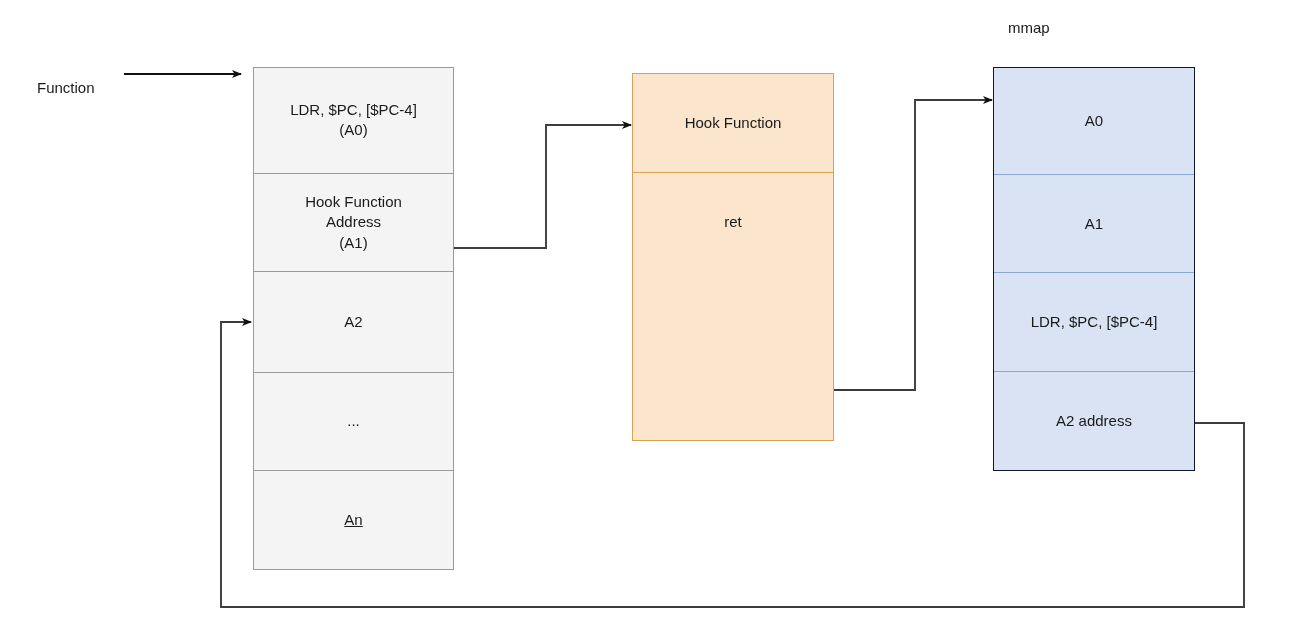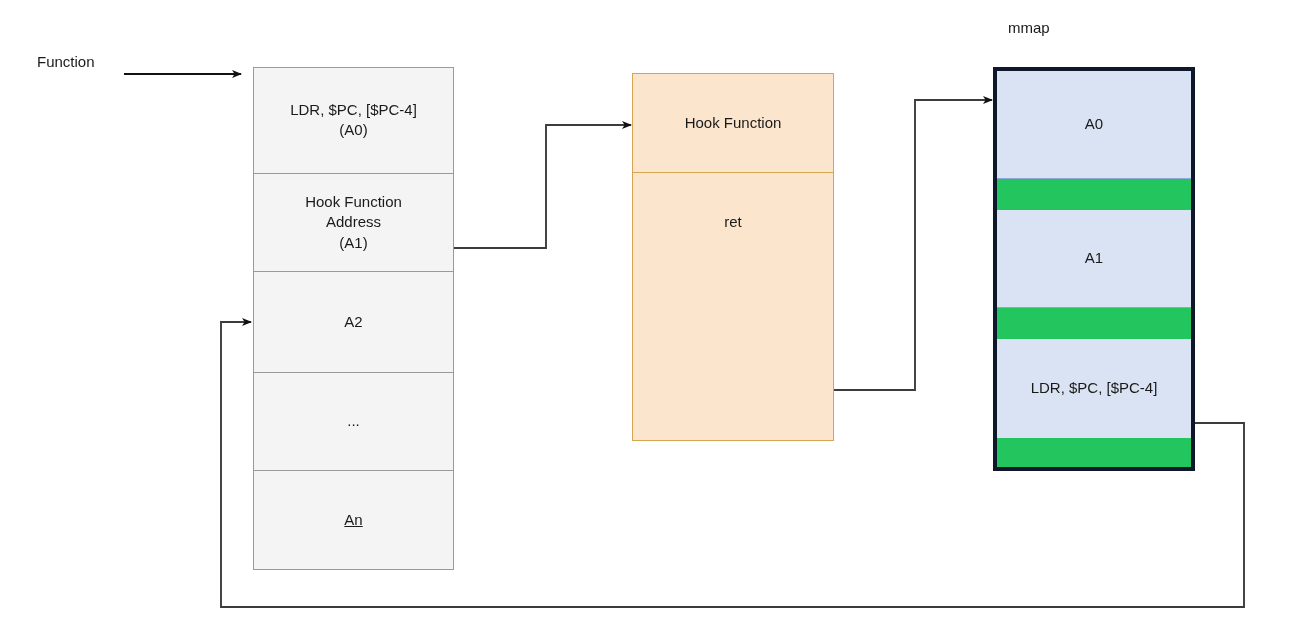--- a/index.html
+++ b/index.html
@@ -60,23 +60,22 @@
     background: #fce5cd;
   }
   .col-orange .cell {
     border-bottom: 1px solid #d6a551;
     background: #fce5cd;
   }
   .col-orange .cell:last-child { border-bottom: none; }
 
   
   .col-blue {
-    border: 4px solid #0f172a;
-    background: #22c55e;
-    gap: 31px;
+    border: 1px solid #0f172a;
+    background: #000000;
   }
   .col-blue .cell {
     border-bottom: 1px solid #8ca9d6;
     background: #dae3f3;
   }
   .col-blue .cell:last-child { border-bottom: none; }
 
   .free-label {
     position: absolute;
     font-size: 15px;
@@ -98,21 +97,21 @@
 
     <path d="M124,74 L241,74" fill="none" stroke="#111111" stroke-width="1.8" marker-end="url(#arrowhead)"></path>
 
     <path d="M454,248 L546,248 L546,125 L631,125" fill="none" stroke="#3c3c3c" stroke-width="1.9" marker-end="url(#arrowhead)"></path>
 
     <path d="M833,390 L915,390 L915,100 L992,100" fill="none" stroke="#3c3c3c" stroke-width="1.9" marker-end="url(#arrowhead)"></path>
 
     <path d="M1194,423 L1244,423 L1244,607 L221,607 L221,322 L251,322" fill="none" stroke="#3c3c3c" stroke-width="1.9" marker-end="url(#arrowhead)"></path>
   </svg>
 
-  <div class="free-label" style="left:37px; top:53px;">Function</div>
+  <div class="free-label" style="left:37px; top:79px;">Function</div>
 
   <div class="free-label" style="left:1008px; top:19px;">mmap</div>
 
   <div class="col col-grey" style="left:253px; top:67px; width:201px; height:503px;">
     <div class="cell" style="height:106px;">LDR, $PC, [$PC-4]
 (A0)</div>
     <div class="cell" style="height:99px;">Hook Function
 Address
 (A1)</div>
     <div class="cell" style="height:101px;text-align:right;">A2</div>
@@ -122,15 +121,16 @@
 
   <div class="col col-orange" style="left:632px; top:73px; width:202px; height:368px;">
     <div class="cell" style="height:99px;">Hook Function</div>
     <div class="cell" style="height:99px;">ret</div>
   </div>
 
   <div class="col col-blue" style="left:993px; top:67px; width:202px; height:404px;">
     <div class="cell" style="height:108px;">A0</div>
     <div class="cell" style="height:98px;">A1</div>
     <div class="cell" style="height:99px;">LDR, $PC, [$PC-4]</div>
+    <div class="cell" style="height:99px;">A2 address</div>
   </div>
 
 </div>
 
 </body></html>

